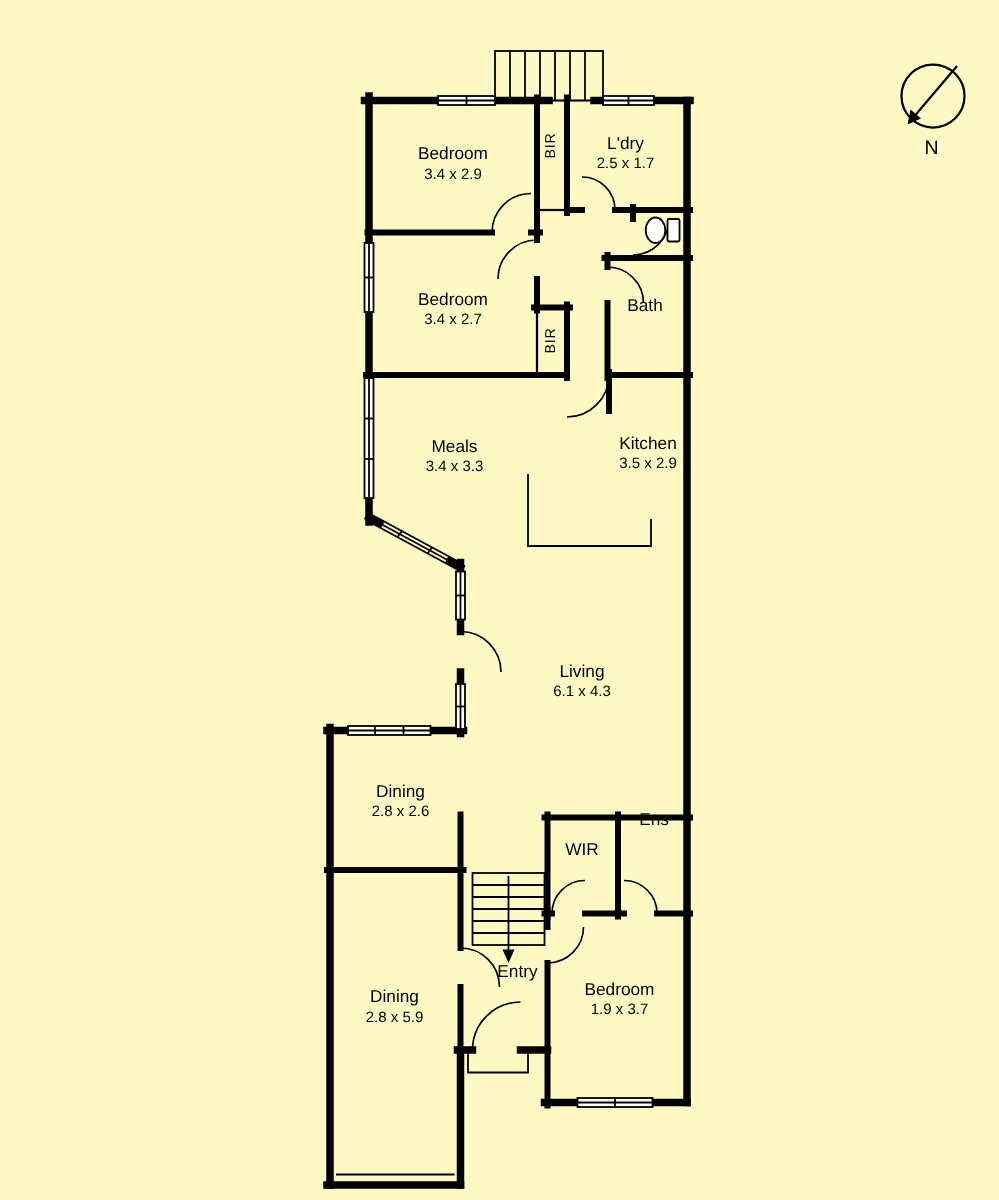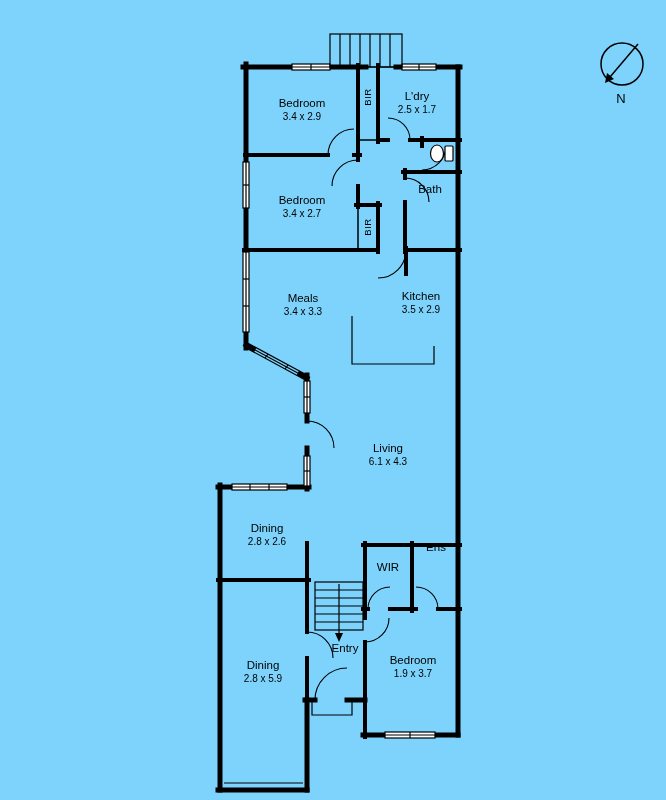--- a/index.html
+++ b/index.html
@@ -1,17 +1,17 @@
 <!DOCTYPE html>
 <html><head>
 <meta charset="utf-8">
 <style>
   html,body{margin:0;padding:0;background:#ffffff;}
   .canvas{
-    position:relative;width:666px;height:800px;background:#7dd3fc;
+    position:relative;width:666px;height:800px;background:#fef9c3;
     font-family:"Liberation Sans","DejaVu Sans",sans-serif;overflow:hidden;
   }
   .plan-svg{position:absolute;left:0;top:0;}
   .room-label{
     position:absolute;text-align:center;color:#000;white-space:nowrap;
     transform:translate(-50%,-50%);
   }
   .room-label .room-name{display:block;font-size:11.5px;line-height:1.2;}
   .room-label .room-dims{display:block;font-size:10px;line-height:1.2;}
   .room-label .room-dims:empty{display:none;}
@@ -206,34 +206,34 @@
   <div class="room-label" style="left:417px;top:103px">
     <span class="room-name">L'dry</span>
     <span class="room-dims">2.5 x 1.7</span>
   </div>
 
   <div class="room-label" style="left:302px;top:207px">
     <span class="room-name">Bedroom</span>
     <span class="room-dims">3.4 x 2.7</span>
   </div>
 
-  <div class="room-label" style="left:430px;top:190px">
+  <div class="room-label" style="left:430px;top:205px">
     <span class="room-name">Bath</span>
   </div>
 
   <div class="room-label vertical small" style="left:368px;top:227px">
     <span class="room-name">BIR</span>
   </div>
 
   <div class="room-label" style="left:303px;top:305px">
     <span class="room-name">Meals</span>
     <span class="room-dims">3.4 x 3.3</span>
   </div>
 
-  <div class="room-label" style="left:421px;top:303px">
+  <div class="room-label" style="left:432px;top:303px">
     <span class="room-name">Kitchen</span>
     <span class="room-dims">3.5 x 2.9</span>
   </div>
 
   <div class="room-label" style="left:388px;top:455px">
     <span class="room-name">Living</span>
     <span class="room-dims">6.1 x 4.3</span>
   </div>
 
   <div class="room-label" style="left:267px;top:535px">

